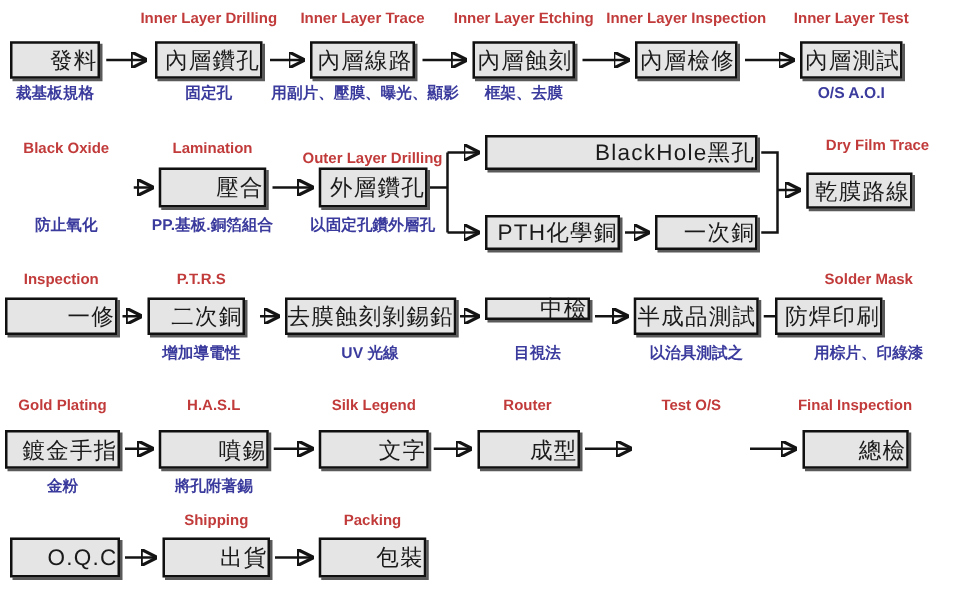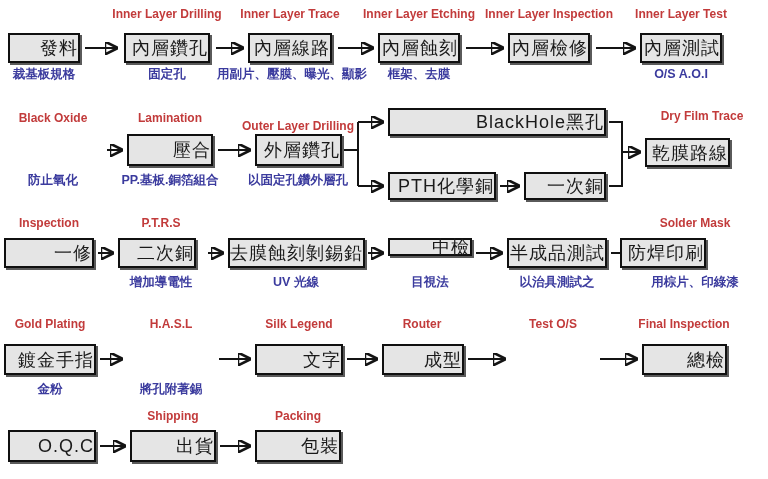--- a/index.html
+++ b/index.html
@@ -180,20 +180,23 @@
   <div class="tag" style="left:50px;top:318px">Gold Plating</div>
   <div class="tag" style="left:171px;top:318px">H.A.S.L</div>
   <div class="tag" style="left:299px;top:318px">Silk Legend</div>
   <div class="tag" style="left:422px;top:318px">Router</div>
   <div class="tag" style="left:553px;top:318px">Test O/S</div>
   <div class="tag" style="left:684px;top:318px">Final Inspection</div>
 
   <div class="box" style="left:4px;top:344px;width:92px;height:31px">
       <span>鍍金手指</span>
     </div>
+  <div class="box" style="left:127px;top:344px;width:88px;height:31px">
+      <span>噴錫</span>
+    </div>
   <div class="box" style="left:255px;top:344px;width:88px;height:31px">
       <span>文字</span>
     </div>
   <div class="box" style="left:382px;top:344px;width:82px;height:31px">
       <span>成型</span>
     </div>
   <div class="box" style="left:642px;top:344px;width:85px;height:31px">
       <span>總檢</span>
     </div>
 

